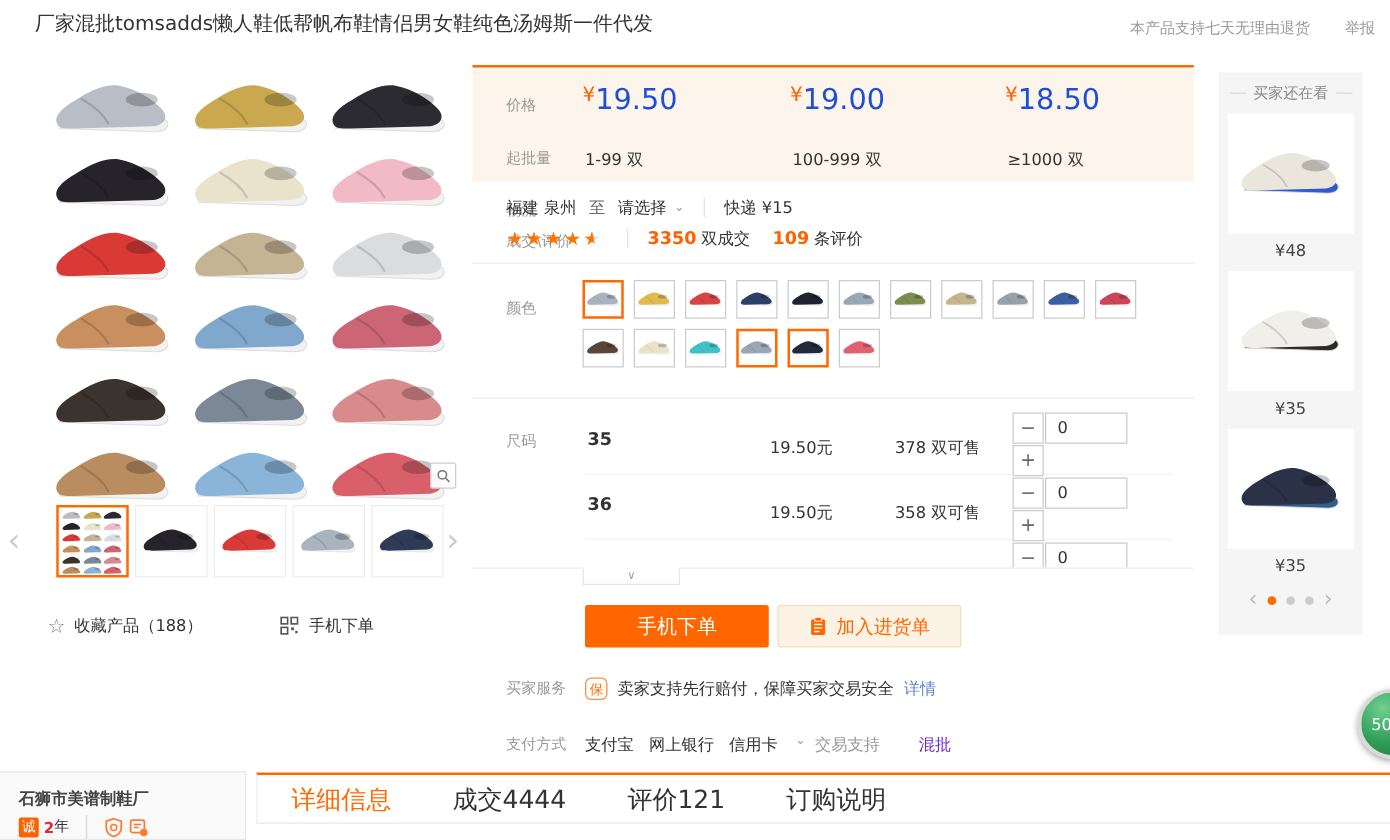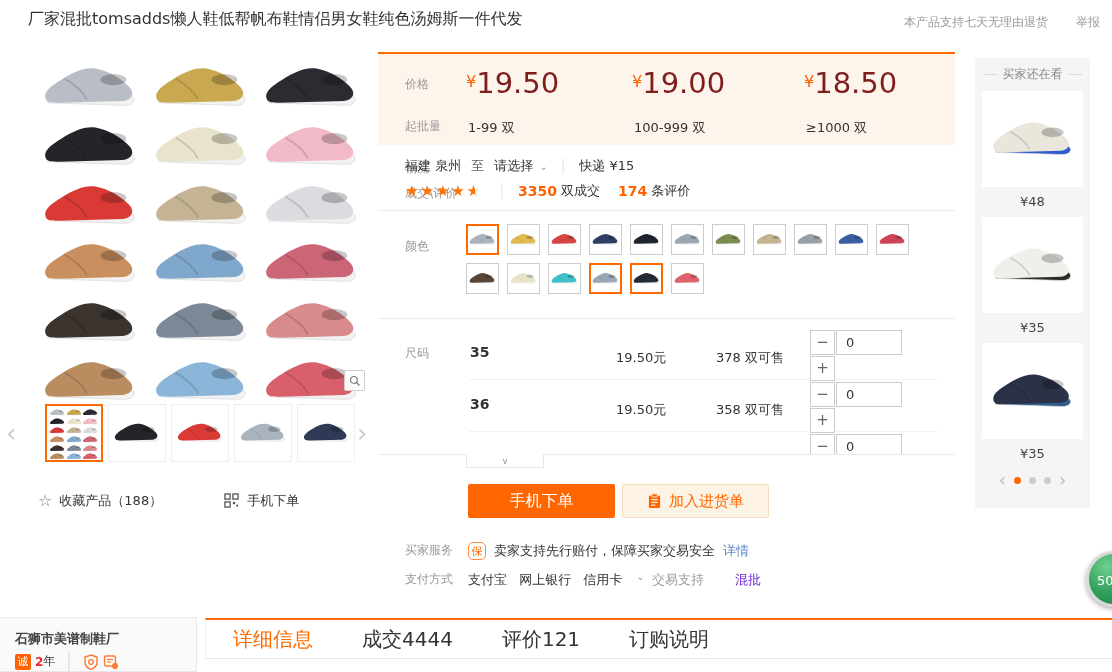--- a/index.html
+++ b/index.html
@@ -34,21 +34,21 @@
   .fav-star { font-size:16px; color:#888; margin-right:7px; }
   .fav-label { cursor:pointer; }
   .qr-wrap { margin-left:62px; margin-right:8px; display:flex; }
   .mobile-label { cursor:pointer; }
 
   
   .pricebox { left:378px; top:52px; width:577px; height:93px; background:#fdf4ec; border-top:2px solid #ff6a00; }
   .pb-label { position:absolute; left:27px; font-size:12px; color:#999; }
   .tier { position:absolute; top:12px; width:165px; }
   .tier .cur { color:#ff6000; font-size:16px; vertical-align:6px; }
-  .tier .val { color:#7f1d1d; font-size:29px; }
+  .tier .val { color:#1d4ed8; font-size:23px; }
   .tier .qty { position:absolute; left:2px; top:53px; font-size:13px; color:#333; white-space:nowrap; }
 
   
   .row-label { font-size:12px; color:#999; }
   .logi-row { left:405px; top:157px; display:flex; align-items:center; font-size:13px; color:#333; }
   .logi-row .gap { margin:0 10px; color:#666; }
   .caret { color:#999; font-size:10px; margin-left:6px; }
   .vsep { color:#e3e3e3; margin:0 12px; }
   .rate-row { left:405px; top:182px; display:flex; align-items:center; font-size:13px; color:#333; }
   .stars { display:flex; margin-right:4px; }
@@ -535,21 +535,21 @@
     <span class="stars">
         <span class="star">★</span>
         <span class="star">★</span>
         <span class="star">★</span>
         <span class="star">★</span>
         <span class="star half">★<i>★</i></span>
       </span>
     <span class="vsep">│</span>
     <span class="o-num">3350</span>
     <span class="n-txt">双成交</span>
-    <span class="o-num">174</span>
+    <span class="o-num">109</span>
     <span class="n-txt">条评价</span>
   </div>
 
   <div class="abs divider" style="top:210px;"></div>
 
   <div class="abs row-label" style="left:405px; top:238px;">颜色</div>
   <div class="abs swatches">
       <div class="swatch sel">
         <svg viewBox="0 0 120 64" preserveAspectRatio="xMidYMid meet">
           <path d="M10 50 L100 53 C111 53 114 46 109 42 L102 38 L16 41 Z" fill="#f2f2f2" stroke="#ddd" stroke-width="1"></path>
@@ -732,21 +732,21 @@
     </span>
     <span>加入进货单</span>
   </button>
 
   <div class="abs svc-row svc1">
     <span class="row-label svc-label-gap">买家服务</span>
     <span class="bao-badge">保</span>
     <span>卖家支持先行赔付，保障买家交易安全</span>
     <span class="detail-link">详情</span>
   </div>
-  <div class="abs svc-row svc2" style="width:550px;">
+  <div class="abs svc-row svc2" style="width:550px;margin-top:16px;">
     <span class="row-label svc-label-gap">支付方式</span>
     <span class="pay-methods">支付宝 网上银行 信用卡</span>
     <span class="caret" style="margin-left:14px;">⌄</span>
     <span class="trade-label">交易支持</span>
     <span class="trade-value">混批</span>
   </div>
 
   <div class="abs seller">
     <div class="seller-name">石狮市美谱制鞋厂</div>
     <div class="seller-badges">

